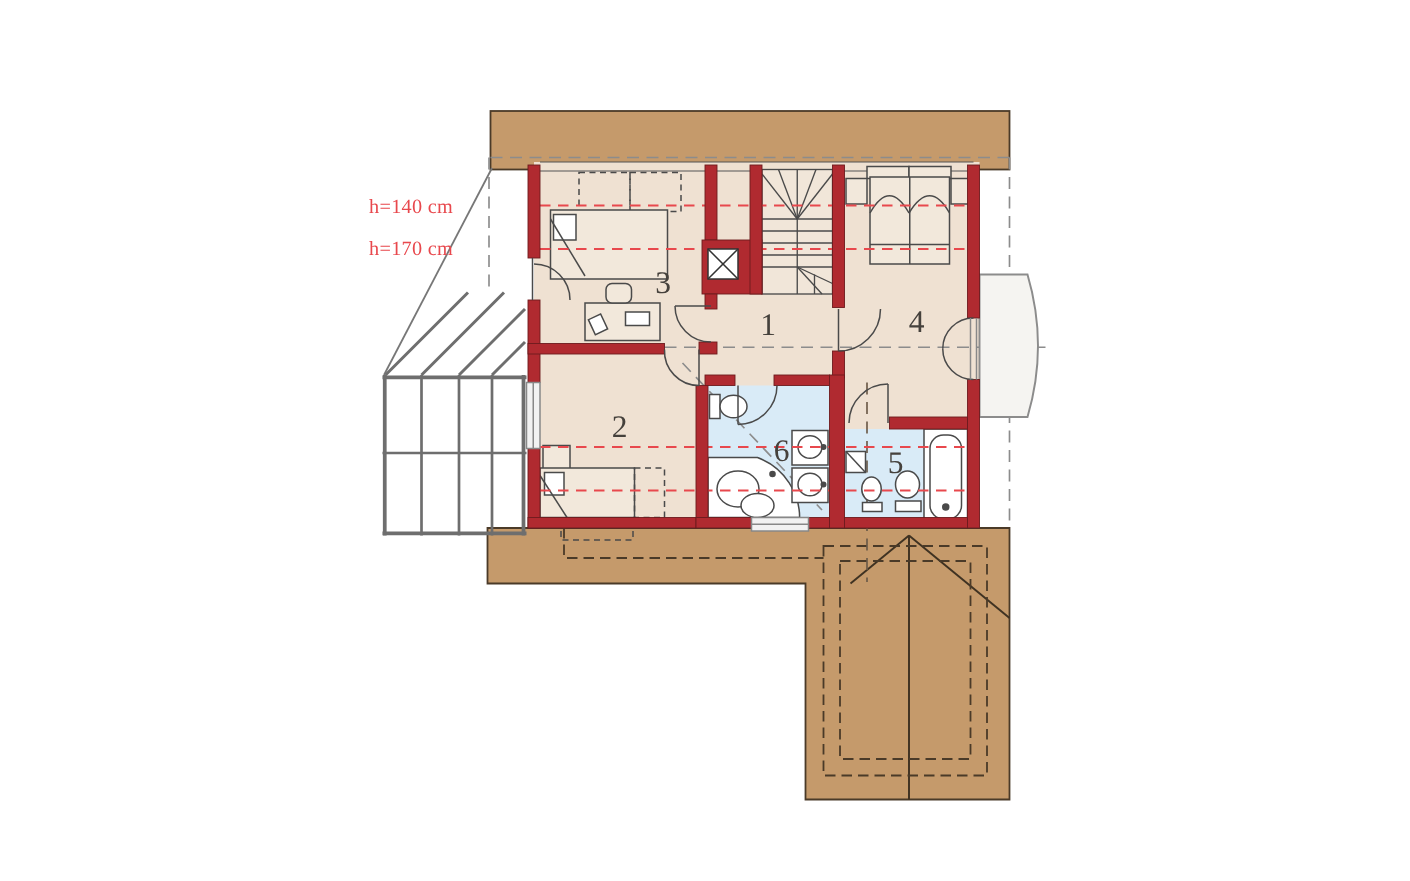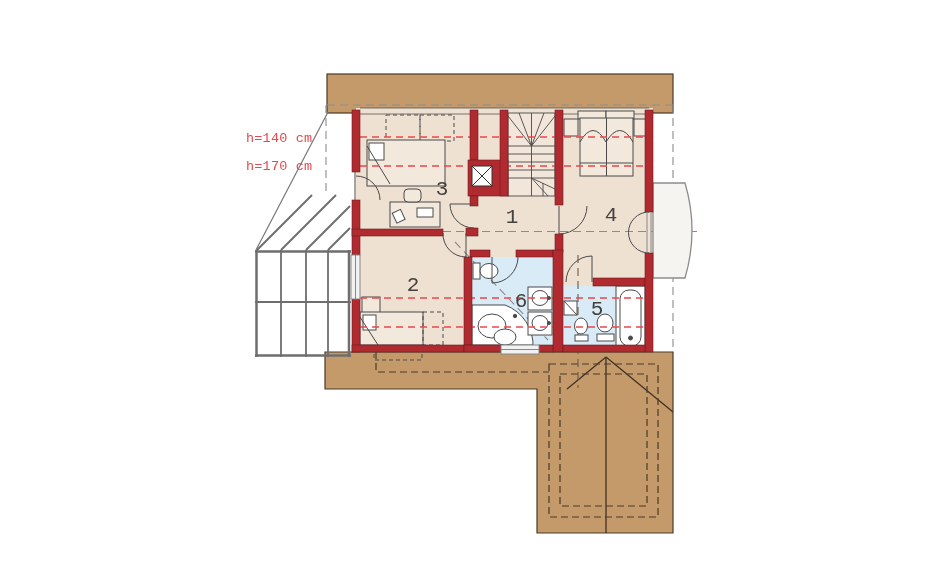--- a/index.html
+++ b/index.html
@@ -1,17 +1,17 @@
 <!DOCTYPE html>
 <html><head>
 <meta charset="utf-8">
 <style>
   html,body{margin:0;padding:0;background:#ffffff;}
   .stage{position:relative;width:940px;height:587px;background:#ffffff;overflow:hidden;
-         font-family:Liberation Mono, monospace;}
+         font-family:Liberation Serif, serif;}
   .stage svg{position:absolute;left:0;top:0;}
   .label{position:absolute;white-space:nowrap;}
   .h-label{color:#e8484d;font-size:13.5px;transform:translateY(-50%);letter-spacing:.2px;}
   .room-num{color:#45413c;font-size:21px;transform:translate(-50%,-50%);}
 </style>
 </head>
 <body>
 
 <div class="stage">
 

